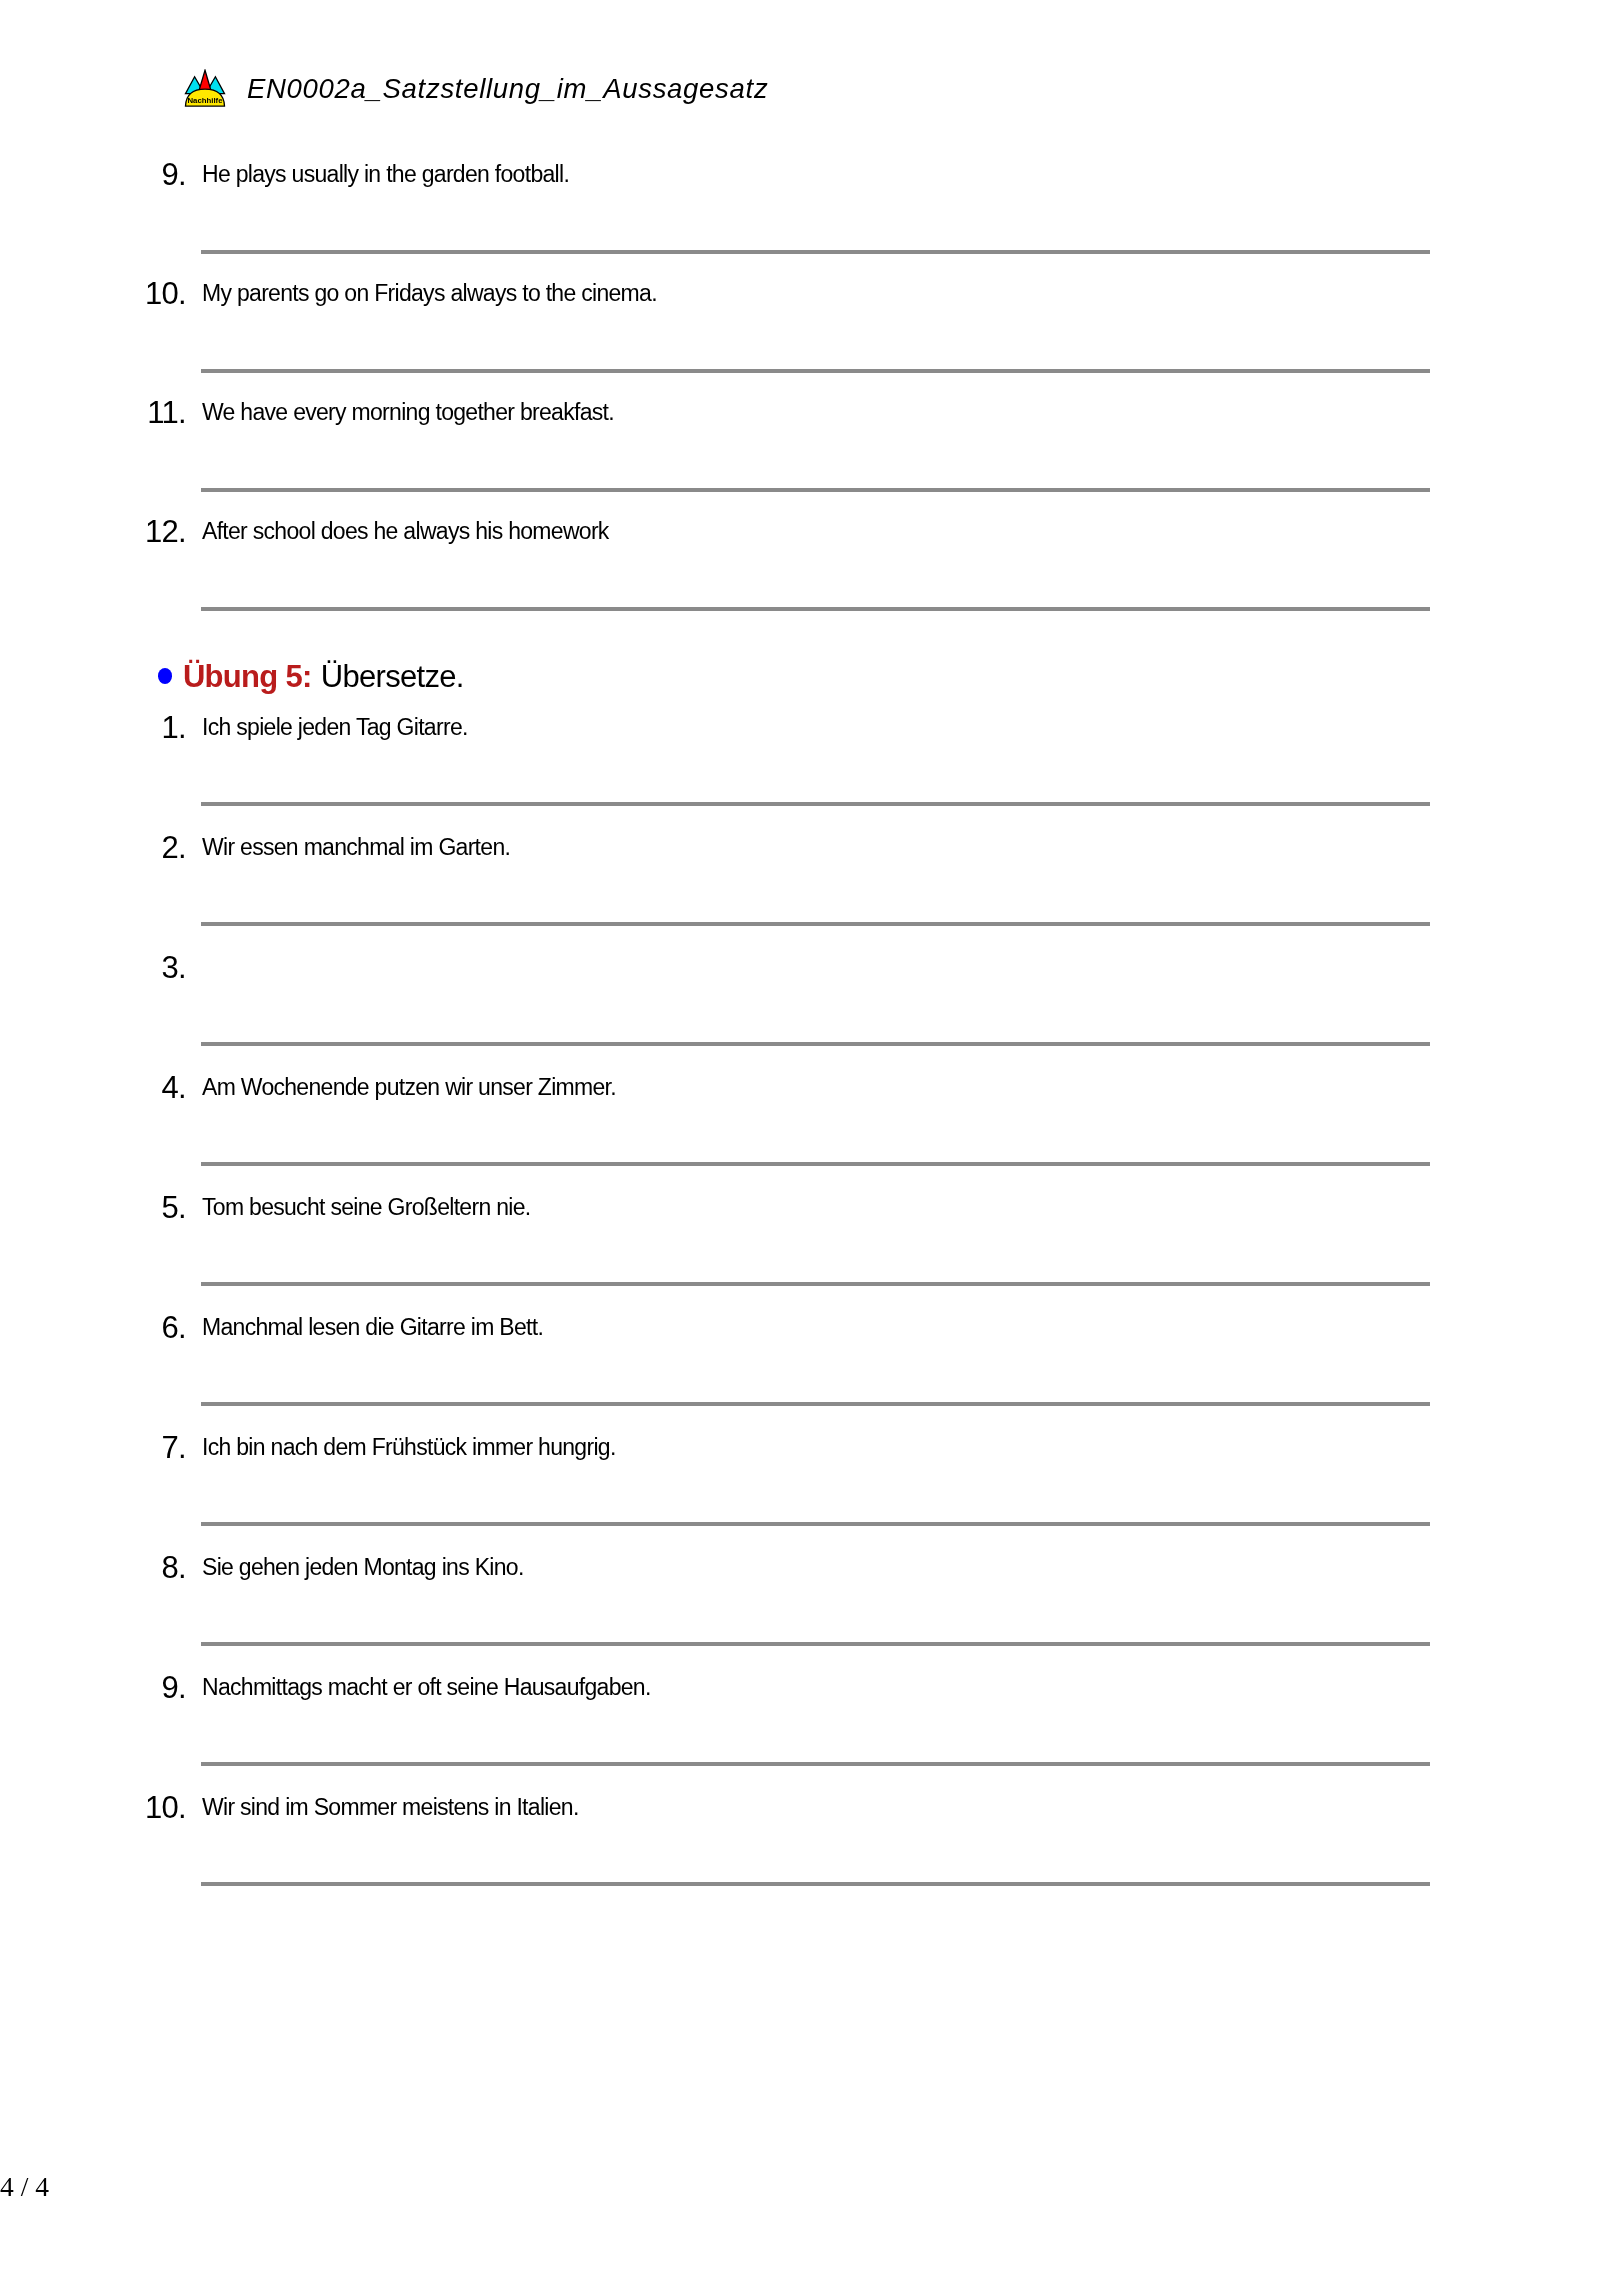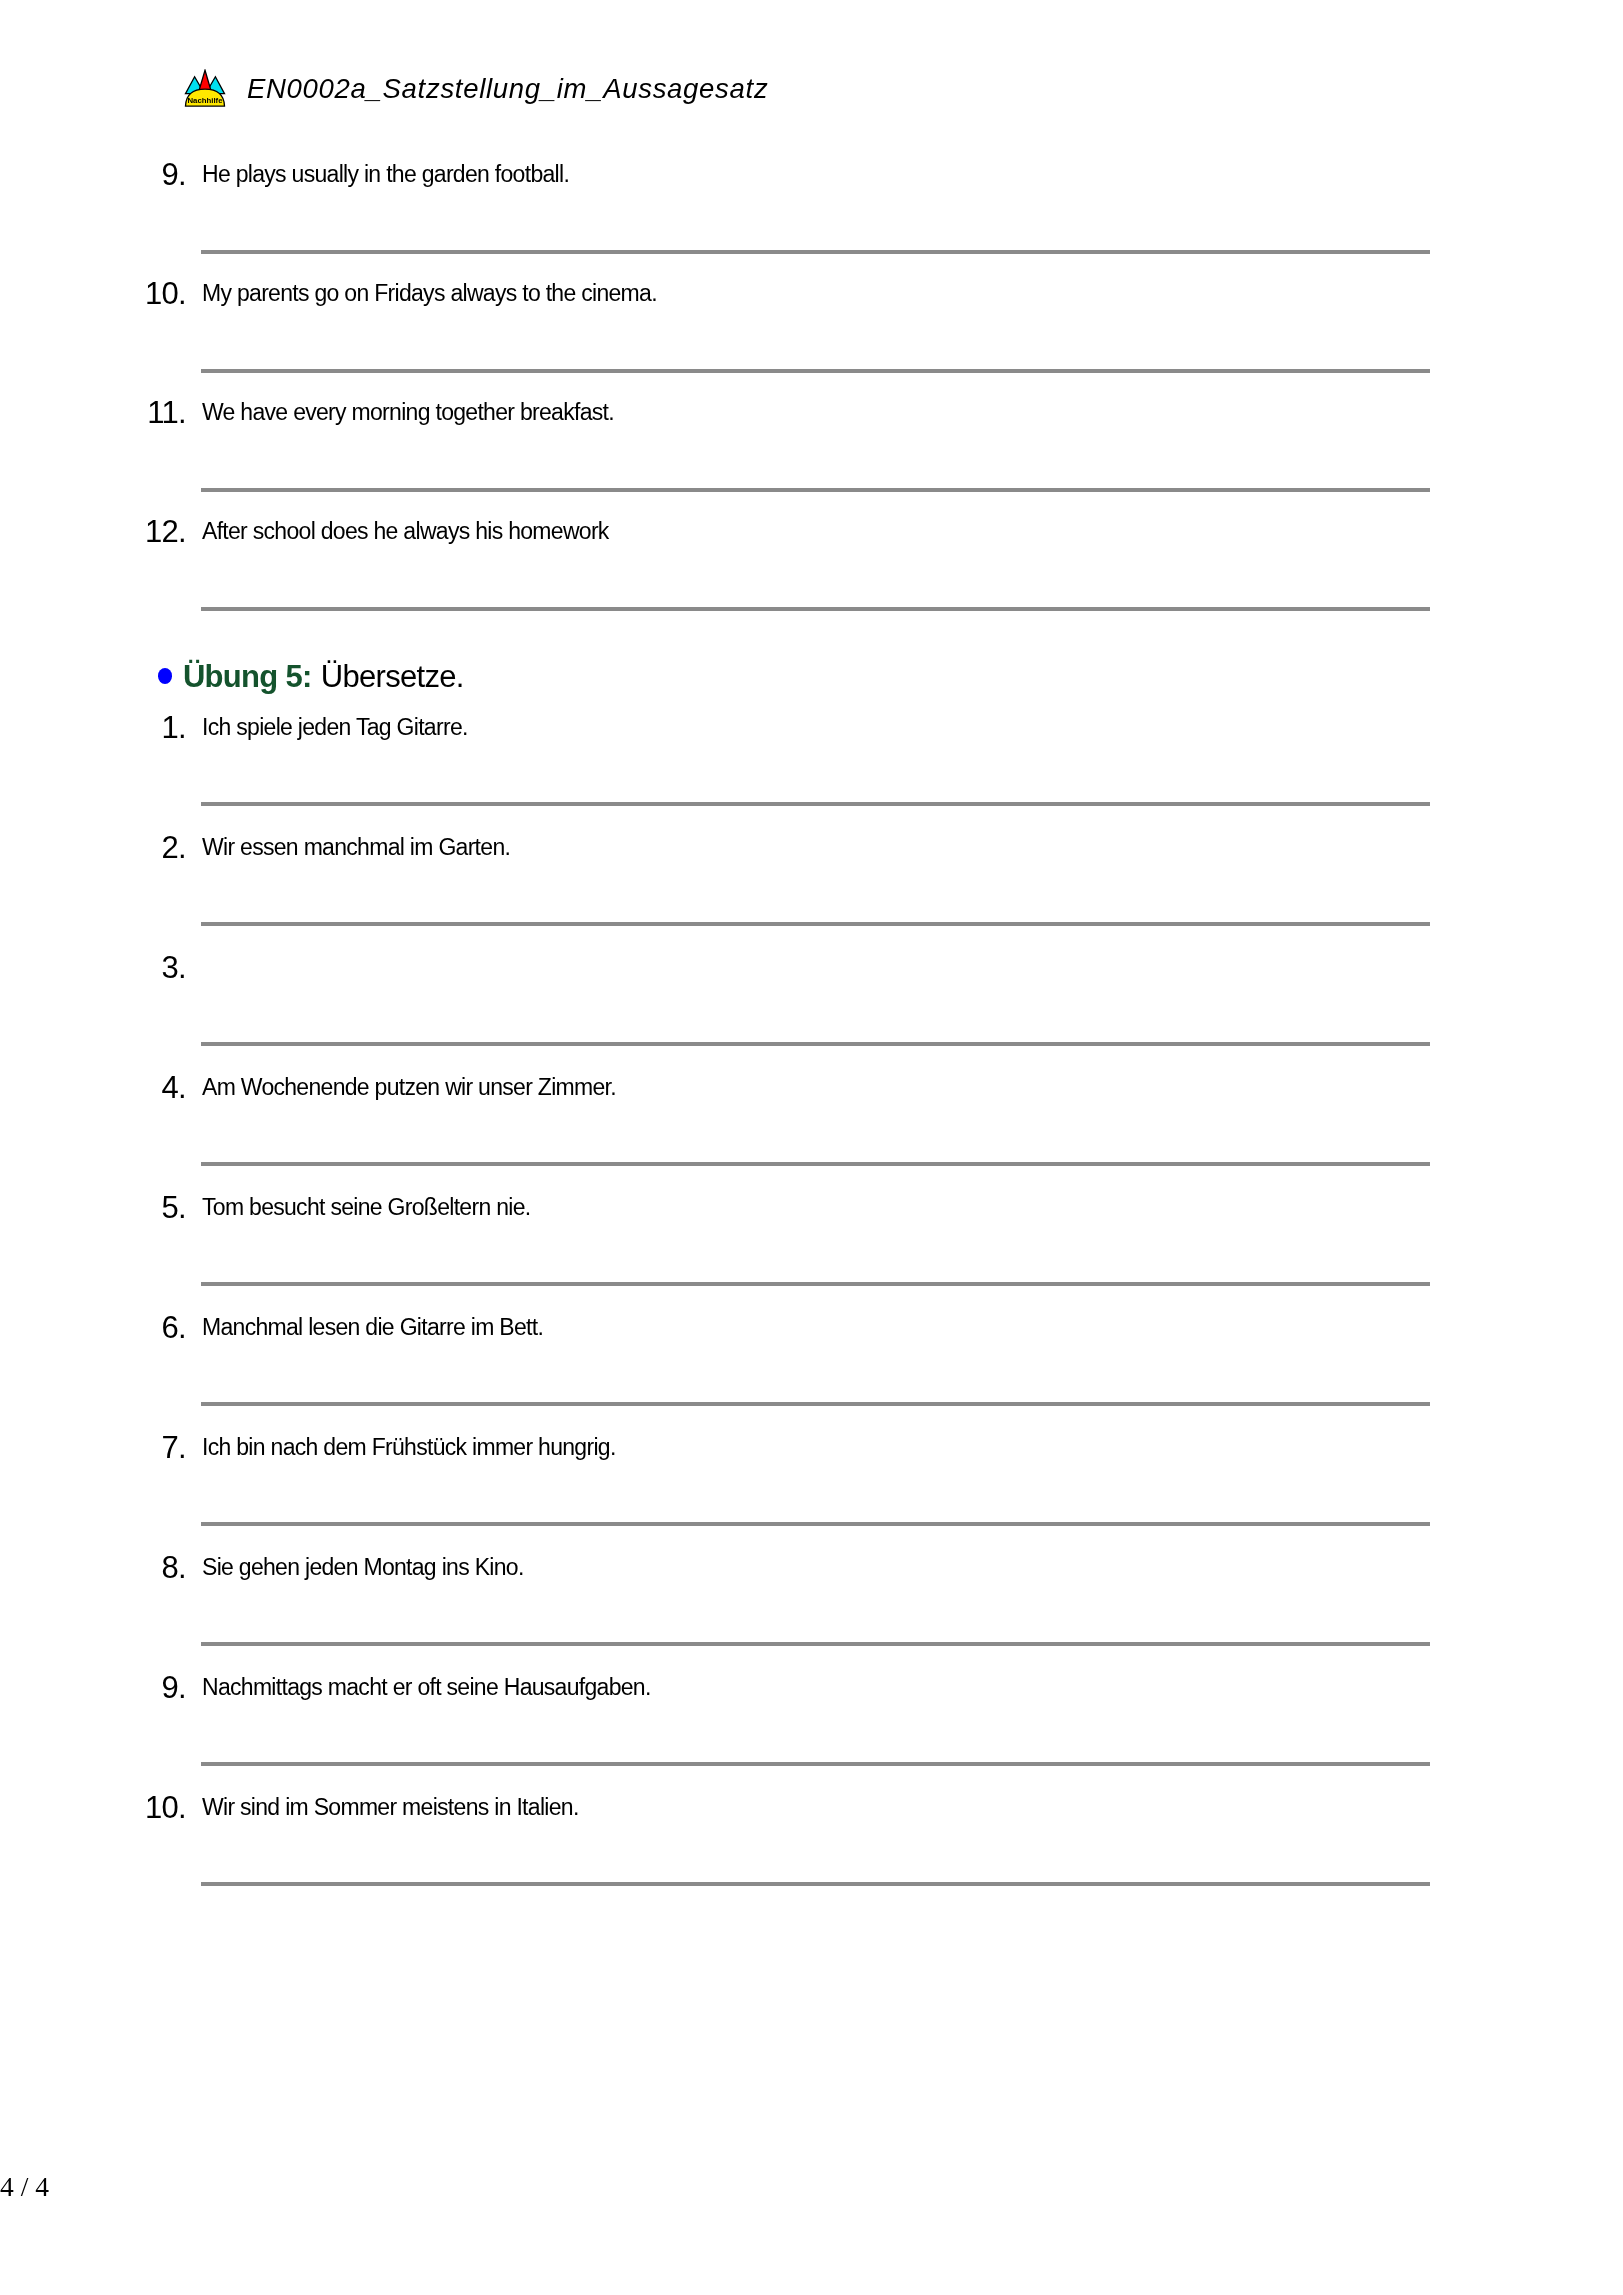--- a/index.html
+++ b/index.html
@@ -38,21 +38,21 @@
 
   
   .uebung-heading {
     position:absolute; top:656px; left:158px; height:41px;
     font-size:31px; line-height:41px; white-space:nowrap;
   }
   .bullet {
     display:inline-block; width:14.4px; height:15.7px; border-radius:50%;
     background:#0000ff; vertical-align:middle; margin-right:10.5px; margin-top:-5.2px;
   }
-  .uebung-label { color:#14532d; font-weight:bold; letter-spacing:-0.7px; }
+  .uebung-label { color:#b91c1c; font-weight:bold; letter-spacing:-0.7px; }
   .uebung-instruction { color:#000; letter-spacing:-0.7px; margin-left:9.2px; }
 
   
   .footer {
     position:absolute; top:2170px; left:0; width:1584px; text-align:left;
     font-family:"Liberation Serif", serif; font-size:27.5px; line-height:34px;
   }
 </style>
 </head>
 <body>

